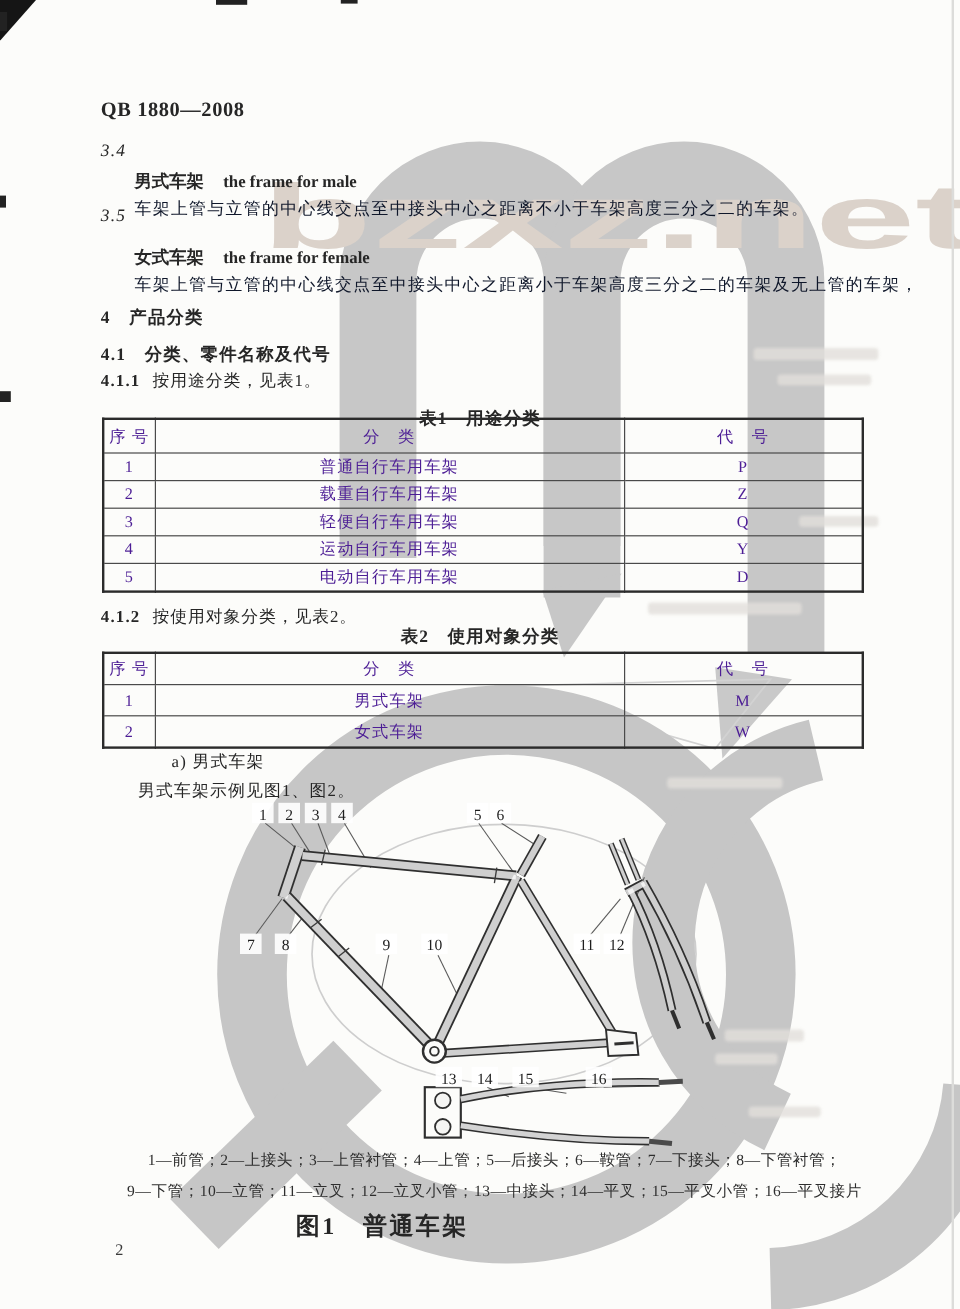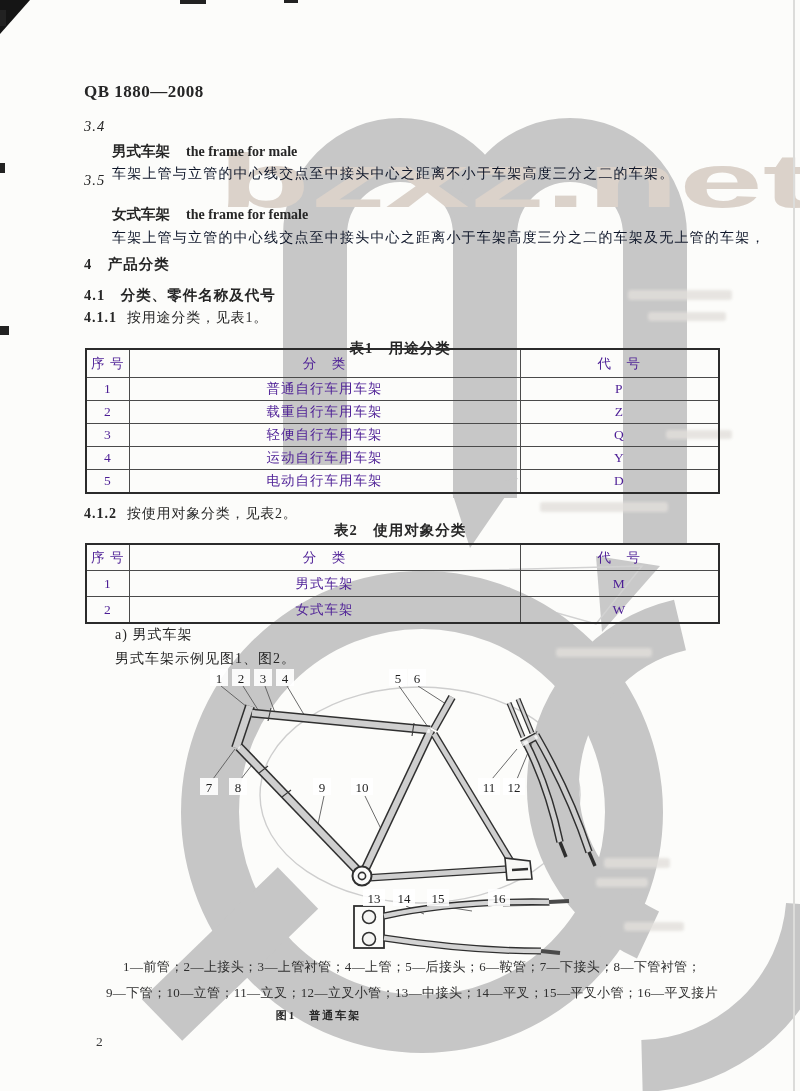--- a/index.html
+++ b/index.html
@@ -21,21 +21,21 @@
   table.std{position:absolute;left:85px;width:633px;border-collapse:collapse;
             border:2px solid #2b2b2b;background:transparent;table-layout:fixed;}
   table.std th,table.std td{border:1px solid #4a4a4a;text-align:center;font-weight:normal;
             font-size:13.5px;letter-spacing:1px;color:#4c1d95;padding:0;}
   #table1 th{height:27px;} #table1 td{height:22px;}
   #table2 th{height:25px;} #table2 td{height:25px;}
   .c-no{width:43px;} .c-cls{width:391px;} .c-code{width:199px;}
   .item-a{left:115px;font-size:14px;letter-spacing:1px;}
   
   .caption{left:12px;width:800px;text-align:center;font-size:13px;letter-spacing:.4px;color:#2e2e2e;white-space:nowrap;}
-  .figtitle{left:0;width:637px;text-align:center;font-size:11px;font-weight:bold;letter-spacing:2px;font-family:Liberation Serif, serif;}
+  .figtitle{left:0;width:637px;text-align:center;font-size:20px;font-weight:bold;letter-spacing:2px;font-family:Liberation Serif, serif;}
   .pagenum{left:96px;top:1034px;font-size:13.5px;color:#3a3a3a;}
   
   .corner{left:0;top:0;width:30px;height:34px;background:#151515;clip-path:polygon(0 0,100% 0,0 100%);}
   .speck{background:#222;}
   .bleed{position:absolute;background:#e2dfdb;border-radius:3px;filter:blur(1.4px);opacity:.8;}
   .edge-r{left:793px;top:0;width:2px;height:1091px;background:#dcdcda;}
 </style>
 </head>
 <body>
 
@@ -142,21 +142,21 @@
           <td>M</td>
         </tr>
     <tr>
           <td>2</td>
           <td>女式车架</td>
           <td>W</td>
         </tr>
   </tbody>
     </table>
 
-  <div class="abs item-a" style="top:626px;">a) 男式车架</div>
+  <div class="abs item-a" style="top:626px;margin-left:28px;">a) 男式车架</div>
   <div class="abs item-a" style="top:650px;">男式车架示例见图1、图2。</div>
 
   <svg width="800" height="1091" viewBox="0 0 800 1091">
 
     <g stroke="#5a5a5a" stroke-width="0.9">
       <line x1="221" y1="686" x2="247" y2="707"></line>
       <line x1="243" y1="686" x2="260" y2="713"></line>
       <line x1="265" y1="686" x2="277" y2="718"></line>
       <line x1="287" y1="686" x2="309" y2="723"></line>
       <line x1="399" y1="686" x2="428" y2="727"></line>

